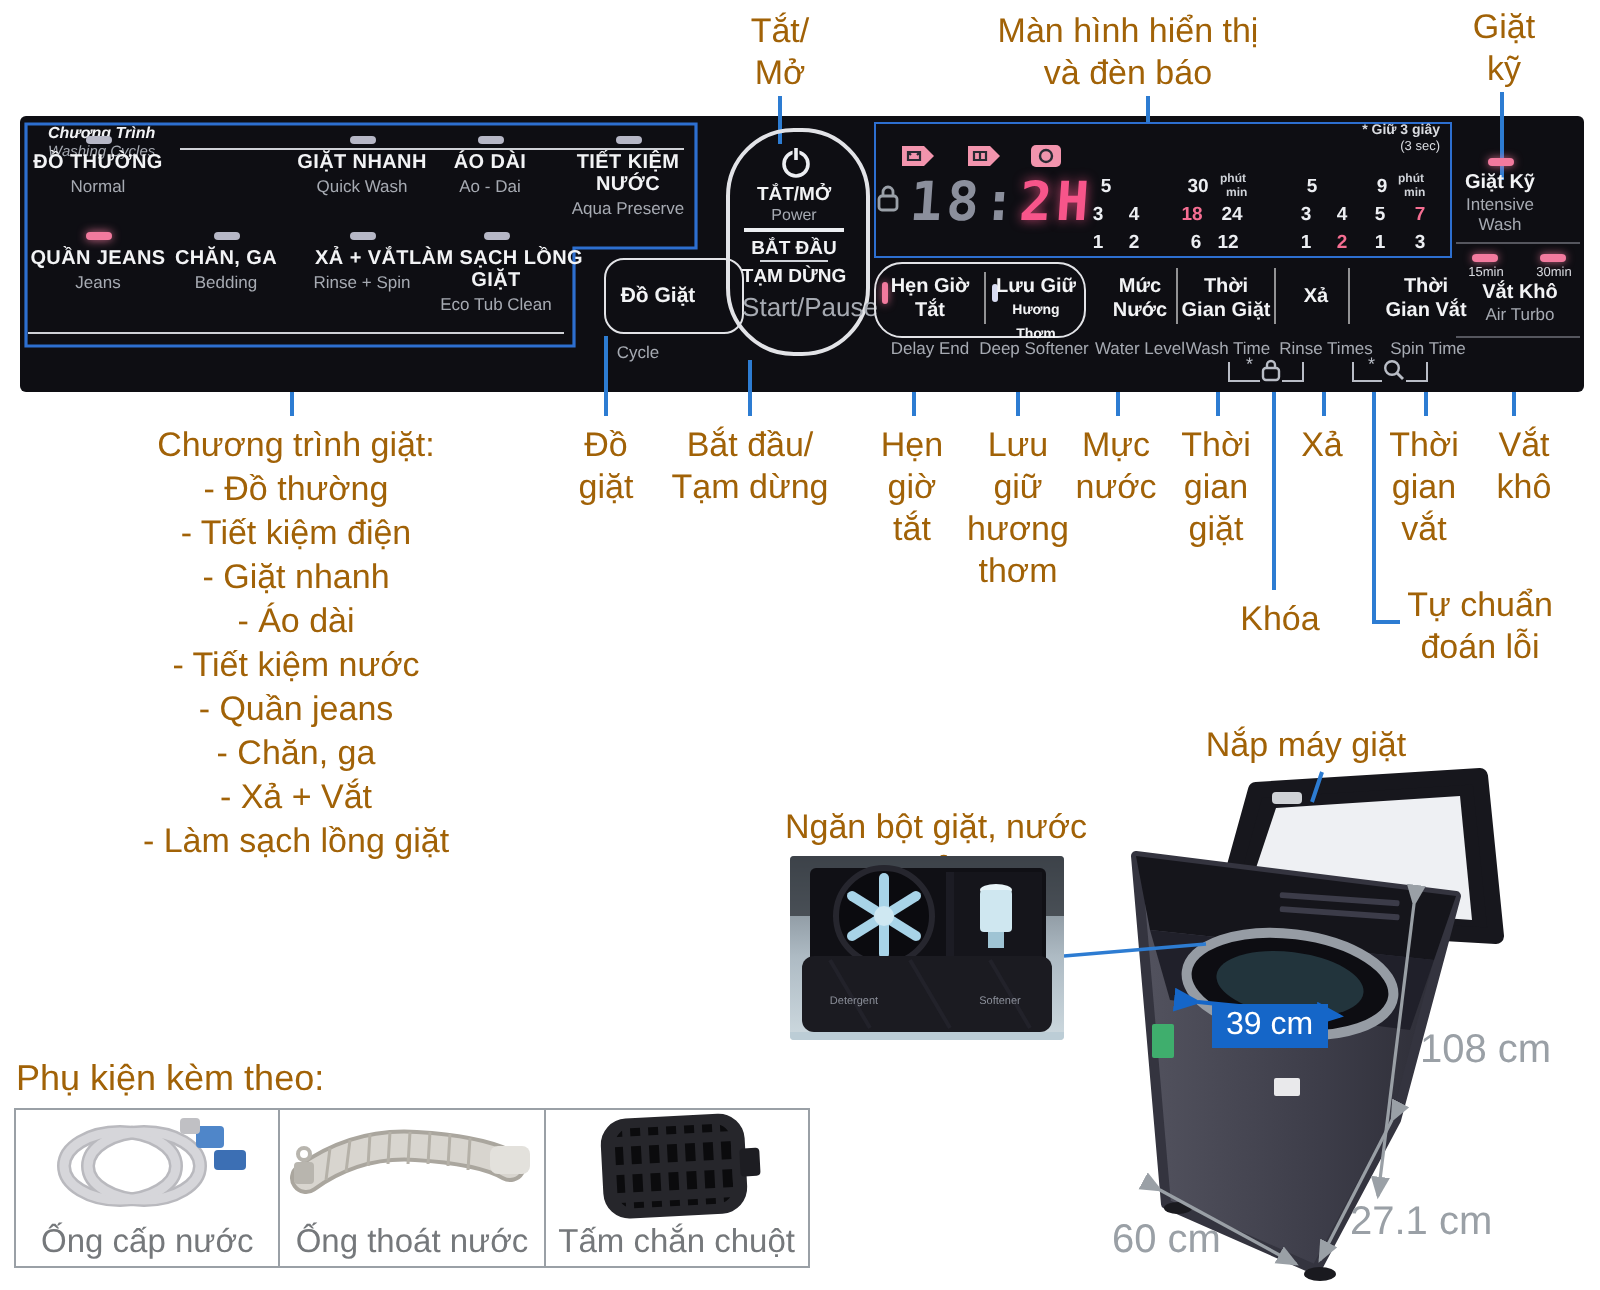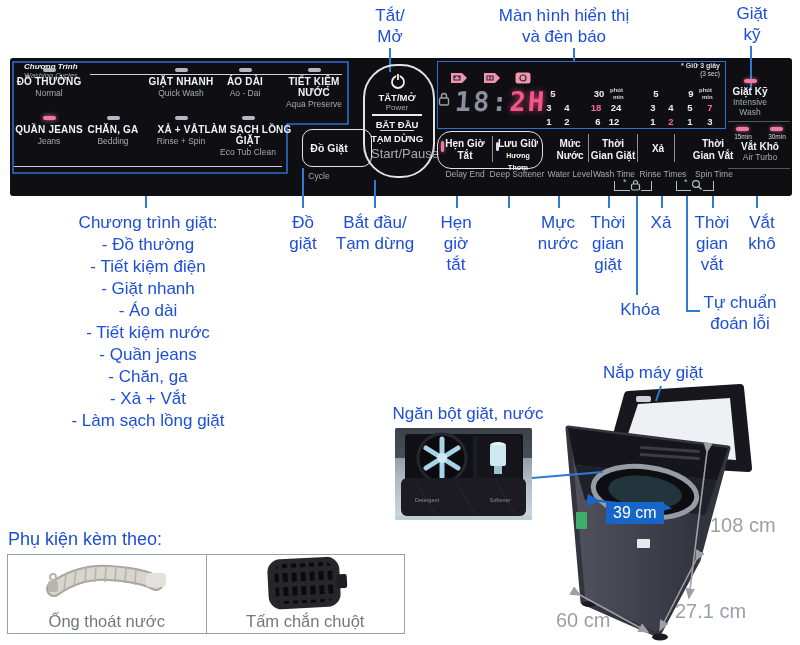--- a/index.html
+++ b/index.html
@@ -1,20 +1,20 @@
 <!DOCTYPE html>
 <html><head>
 <meta charset="utf-8">
 <style>
   html,body{margin:0;padding:0;background:#fff;}
   #stage{position:relative;width:800px;height:645px;background:#fff;overflow:hidden;
          font-family:"Liberation Sans","DejaVu Sans",sans-serif;}
   .abs{position:absolute;}
   
-  .ann{position:absolute;color:#1d4ed8;font-size:17px;line-height:21px;text-align:center;}
+  .ann{position:absolute;color:#a16207;font-size:17px;line-height:21px;text-align:center;}
   
   .bl{position:absolute;background:#2d7cd2;width:2px;}
   .blh{position:absolute;background:#2d7cd2;height:2px;}
   
   #panel{position:absolute;left:10px;top:58px;width:782px;height:138px;background:#0e0e13;border-radius:3px;}
   .p-txt{position:absolute;color:#f2f3f5;text-align:center;}
   .p-sub{color:#a6aab2;}
   .prog{position:absolute;width:92px;text-align:center;color:#f2f3f5;}
   .prog .led{width:13px;height:4px;border-radius:2px;background:#b6b7c6;margin:0 auto 4px;}
   .prog.on .led{background:#f27a9e;box-shadow:0 0 5px rgba(242,122,158,.9);}
@@ -353,20 +353,26 @@
   </div>
   <div class="ann" style="left:334px;top:212px;width:82px;">
     <div>Bắt đầu/</div>
       <div>Tạm dừng</div>
   </div>
   <div class="ann" style="left:432px;top:212px;width:48px;">
     <div>Hẹn</div>
       <div>giờ</div>
       <div>tắt</div>
   </div>
+  <div class="ann" style="left:478px;top:212px;width:62px;">
+    <div>Lưu</div>
+      <div>giữ</div>
+    <div>hương</div>
+      <div>thơm</div>
+  </div>
   <div class="ann" style="left:532px;top:212px;width:52px;">
     <div>Mực</div>
       <div>nước</div>
   </div>
   <div class="ann" style="left:584px;top:212px;width:48px;">
     <div>Thời</div>
       <div>gian</div>
       <div>giặt</div>
   </div>
   <div class="ann" style="left:641px;top:212px;width:40px;">Xả</div>
@@ -418,20 +424,36 @@
           <line x1="100" y1="52" x2="120" y2="86"></line>
         </g>
       <text x="32" y="74" font-size="5.5" fill="#8b8f99" text-anchor="middle">Detergent</text>
       <text x="105" y="74" font-size="5.5" fill="#8b8f99" text-anchor="middle">Softener</text>
       <rect x="0" y="88" width="137" height="4" fill="#bccdd6"></rect>
     </svg>
   </div>
 
   <div class="ann" style="left:8px;top:529px;width:auto;text-align:left;font-size:18px;">Phụ kiện kèm theo:</div>
   <div id="acc-box">
+    <div class="acc-cell">
+      <svg width="120" height="52" viewBox="0 0 120 52" style="margin:2px auto 0;">
+        <g fill="none" stroke="#b9b9be" stroke-width="7">
+          <ellipse cx="46" cy="26" rx="28" ry="17"></ellipse>
+            <ellipse cx="58" cy="26" rx="28" ry="17"></ellipse>
+        </g>
+        <g fill="none" stroke="#d6d6da" stroke-width="4.5">
+          <ellipse cx="46" cy="26" rx="28" ry="17"></ellipse>
+            <ellipse cx="58" cy="26" rx="28" ry="17"></ellipse>
+        </g>
+        <rect x="84" y="6" width="14" height="11" rx="2" fill="#4f86c9"></rect>
+        <rect x="93" y="18" width="16" height="10" rx="2" fill="#3c6fb4"></rect>
+        <rect x="76" y="2" width="10" height="8" rx="2" fill="#c0c0c4"></rect>
+      </svg>
+      <div class="acc-label">Ống cấp nước</div>
+    </div>
     <div class="acc-cell">
       <svg width="126" height="52" viewBox="0 0 126 52" style="margin:2px auto 0;">
         <path d="M10,32 Q35,14 65,16 Q98,18 112,26" fill="none" stroke="#aaa69e" stroke-width="16" stroke-linecap="round"></path>
         <path d="M10,32 Q35,14 65,16 Q98,18 112,26" fill="none" stroke="#d8d5cf" stroke-width="12" stroke-linecap="round"></path>
         <g stroke="#b5b1a8" stroke-width="1.5">
           <line x1="22" y1="17" x2="20" y2="33"></line>
             <line x1="32" y1="13" x2="30" y2="29"></line>
           <line x1="42" y1="10" x2="41" y2="26"></line>
             <line x1="52" y1="9" x2="51" y2="25"></line>
           <line x1="62" y1="9" x2="61" y2="25"></line>

